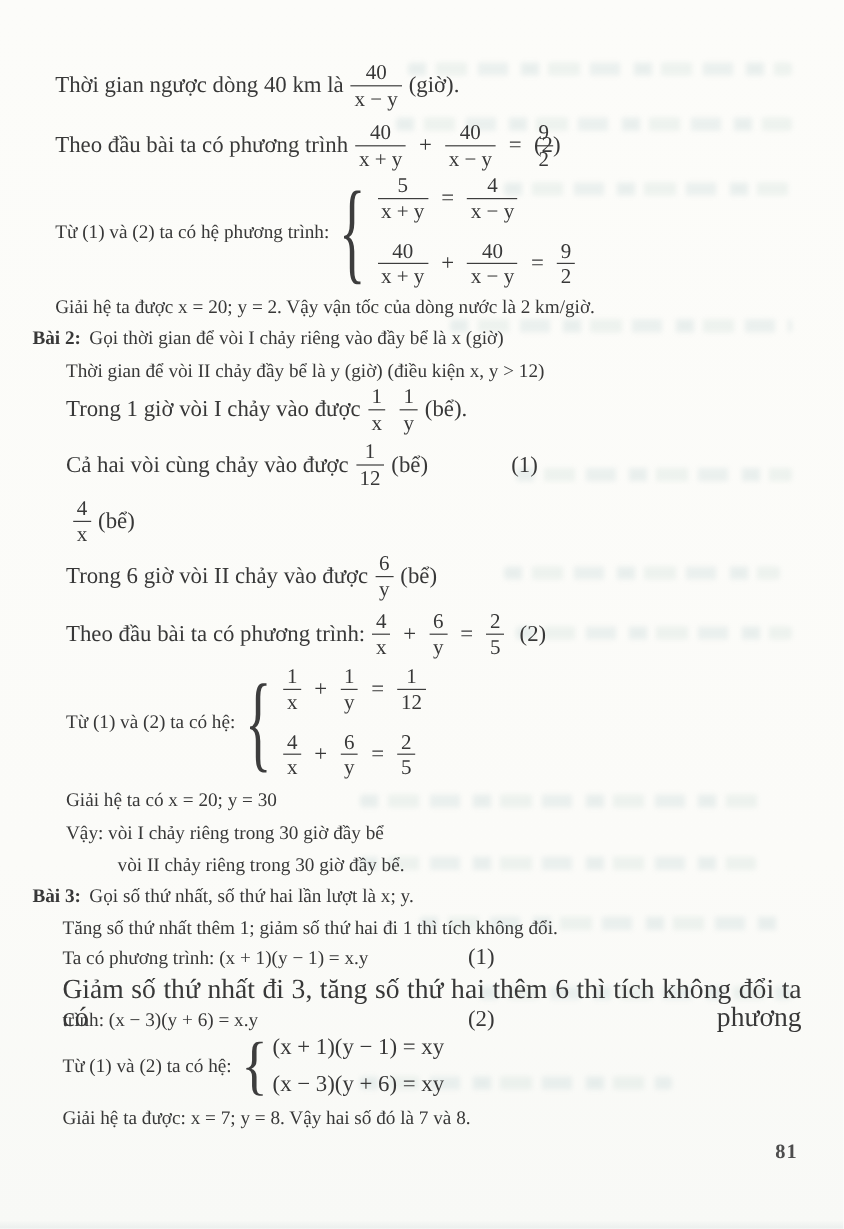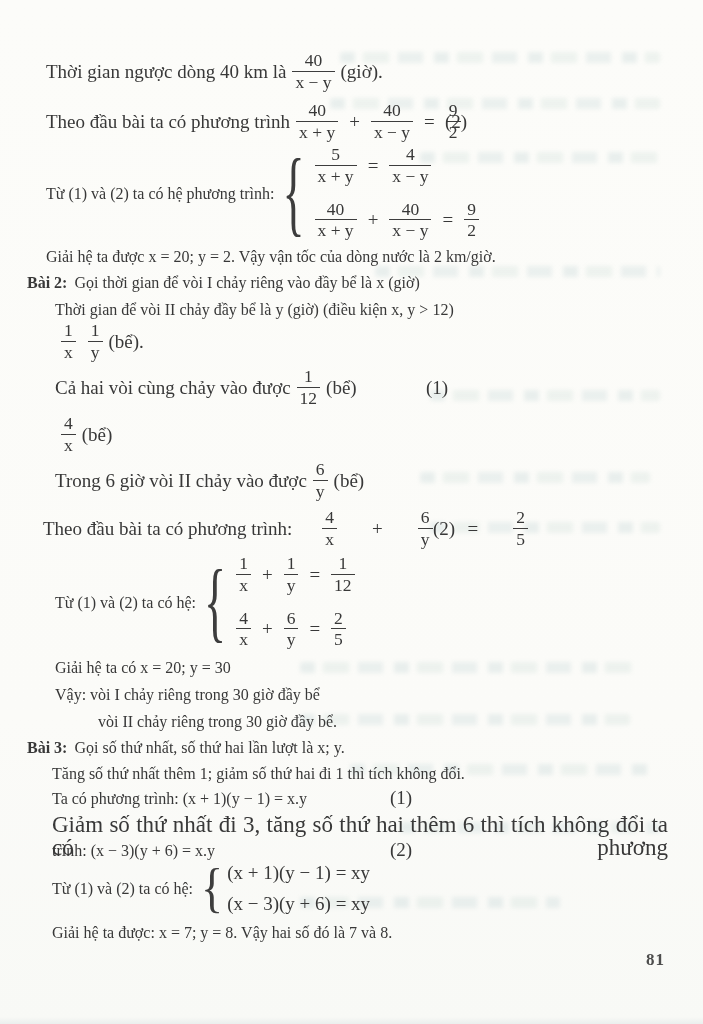--- a/index.html
+++ b/index.html
@@ -133,20 +133,21 @@
 
 <div class="abs line" style="left:46px; top:245px;">Giải hệ ta được x = 20; y = 2. Vậy vận tốc của dòng nước là 2 km/giờ.</div>
 
 <div class="abs line" style="left:27px; top:271px;">
   <span class="blabel">Bài 2:</span><span>Gọi thời gian để vòi I chảy riêng vào đầy bể là x (giờ)</span>
 </div>
 
 <div class="abs line" style="left:55px; top:298px;">Thời gian để vòi II chảy đầy bể là y (giờ) (điều kiện x, y &gt; 12)</div>
 
 <div class="abs mline" style="left:55px; top:320px; height:44px;">
+  <span>Trong 1 giờ vòi I chảy vào được</span>
   <span class="frac">
     <span class="fn">1</span>
     <span class="fd">x</span>
   </span>
   <span class="frac">
     <span class="fn">1</span>
     <span class="fd">y</span>
   </span>
   <span>(bể).</span>
 </div>
@@ -171,21 +172,21 @@
 
 <div class="abs mline" style="left:55px; top:459px; height:44px;">
   <span>Trong 6 giờ vòi II chảy vào được</span>
   <span class="frac">
     <span class="fn">6</span>
     <span class="fd">y</span>
   </span>
   <span>(bể)</span>
 </div>
 
-<div class="abs mline" style="left:43px; top:507px; height:44px;gap:24px;">
+<div class="abs mline" style="left:55px; top:507px; height:44px;">
   <span>Theo đầu bài ta có phương trình:</span>
   <span class="frac">
     <span class="fn">4</span>
     <span class="fd">x</span>
   </span>
   <span class="op">+</span>
   <span class="frac">
     <span class="fn">6</span>
     <span class="fd">y</span>
   </span>

